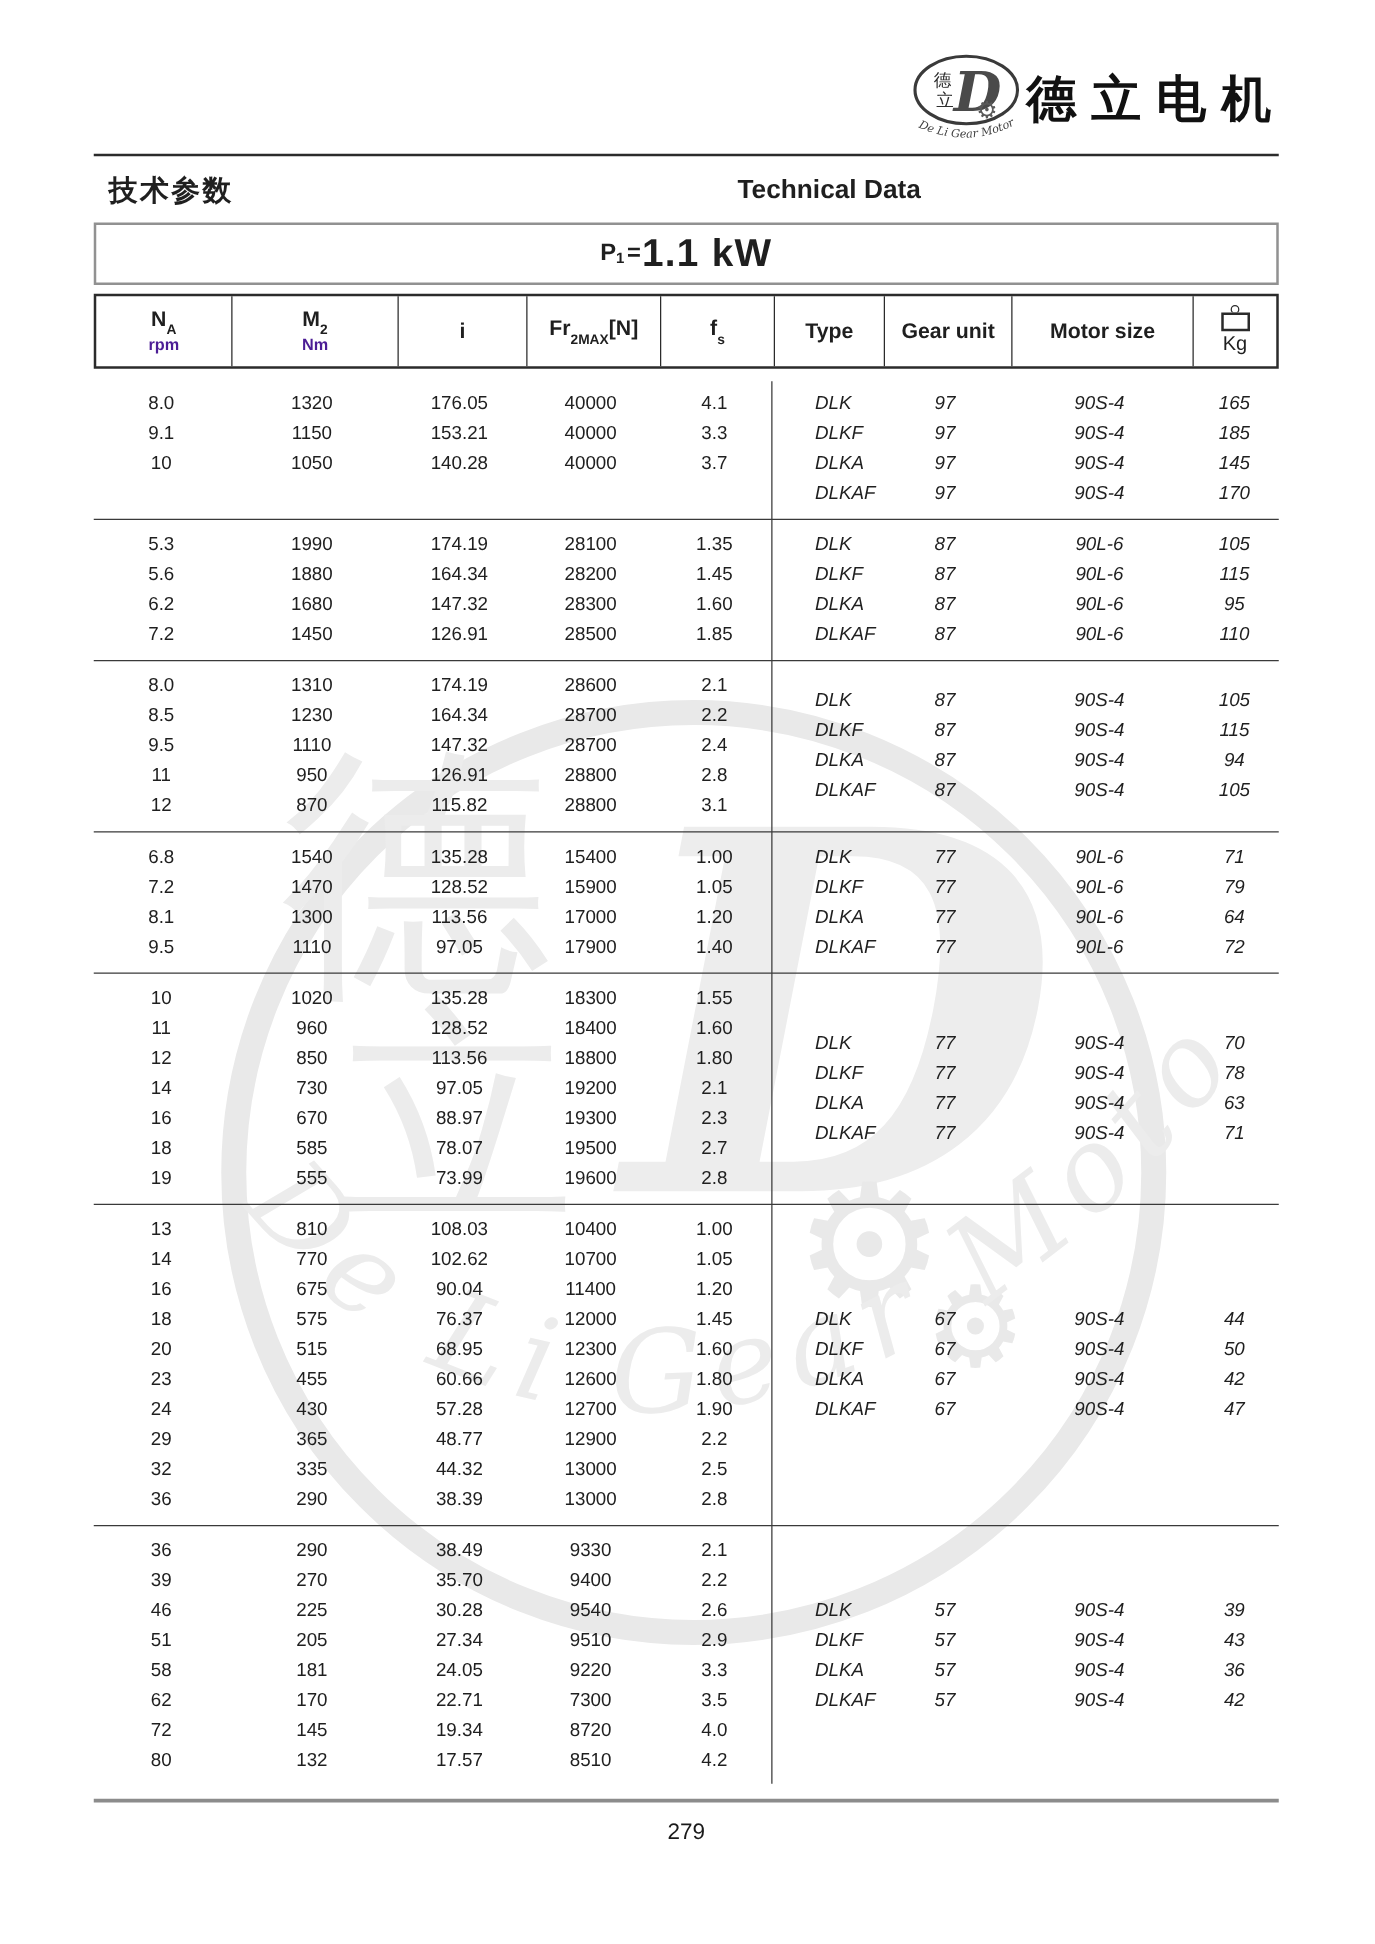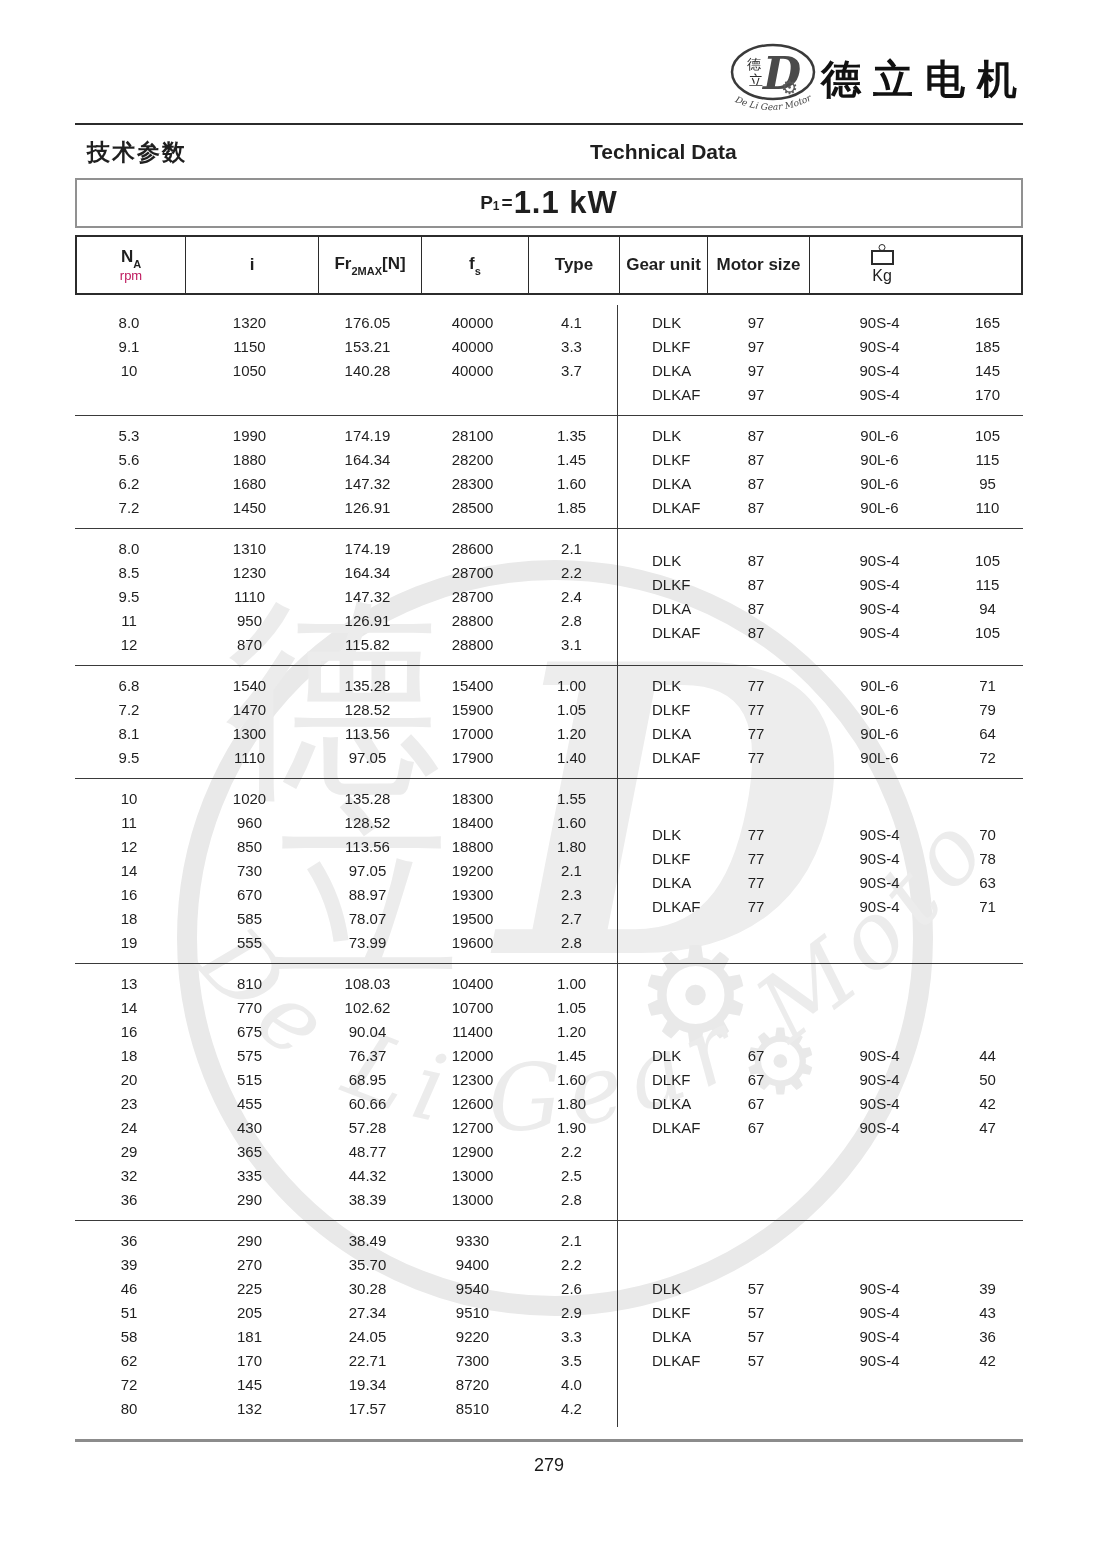--- a/index.html
+++ b/index.html
@@ -38,21 +38,21 @@
     display:grid;grid-template-columns:108px 133px 103px 107px 91px 88px 102px 145px 67px;
     border:2px solid #2b2b2b;height:56px;box-sizing:content-box;background:#fff;position:relative;z-index:2;
   }
   .th{
     display:flex;flex-direction:column;align-items:center;justify-content:center;
     border-left:1.5px solid #2b2b2b;line-height:1.15;
   }
   .th:first-child{border-left:none;}
   .th-main{font-size:17px;font-weight:bold;}
   .th-main sub{font-size:11px;font-weight:bold;position:relative;bottom:-2px;}
-  .th-unit{font-size:13px;color:#be185d;}
+  .th-unit{font-size:13px;color:#4c1d95;font-weight:bold;}
   .th-unit:empty,.th-main sub:empty,.th-main span:empty{display:none;}
   .th-kg-label{font-size:16px;margin-top:2px;}
   .weight-icon{position:relative;width:24px;height:21px;}
   .weight-icon .knob{
     position:absolute;top:0;left:50%;transform:translateX(-50%);
     width:5px;height:5px;border:1.5px solid #2b2b2b;border-radius:50%;background:#fff;
   }
   .weight-icon .block{
     position:absolute;bottom:0;left:1px;width:19px;height:11px;border:2px solid #2b2b2b;background:#fff;
   }
@@ -62,21 +62,21 @@
   .watermark{position:absolute;left:0;top:0;z-index:0;pointer-events:none;}
   .vline{position:absolute;left:542px;top:2px;bottom:2px;width:1px;background:#3a3a3a;z-index:1;}
   .groups{position:relative;z-index:1;}
   .group{display:flex;align-items:center;padding:8px 0;}
   .group.top{align-items:flex-start;}
   .group + .group{border-top:1px solid #3a3a3a;}
   .gleft{width:542px;}
   .gright{width:406px;}
   .drow{display:grid;height:24px;line-height:24px;font-size:15px;}
   .gleft .drow{grid-template-columns:108px 133px 103px 107px 91px;}
-  .gright .drow{grid-template-columns:88px 102px 145px 71px;}
+  .gright .drow{grid-template-columns:88px 102px 145px 71px;font-style:italic;}
   .cell{text-align:center;white-space:nowrap;}
   .cell.type{text-align:left;padding-left:35px;box-sizing:border-box;}
 
   
   .footrule{height:3px;background:#8c8c8c;margin-top:10px;}
   .page-number{text-align:center;font-size:18px;margin-top:13px;color:#1a1a1a;}
 
   svg text{font-family:"Liberation Sans",sans-serif;}
   svg .serifit{font-family:"DejaVu Serif","Liberation Serif",serif;font-style:italic;}
 </style>
@@ -111,20 +111,24 @@
     <span class="p">P</span>
       <sub>1</sub>
       <span class="eq">=</span>
       <span class="val">1.1 kW</span>
   </div>
 
   <div class="thead">
     <div class="th">
       <div class="th-main"><span>N</span><sub>A</sub></div>
       <div class="th-unit">rpm</div>
+    </div>
+    <div class="th">
+      <div class="th-main"><span>M</span><sub>2</sub></div>
+      <div class="th-unit">Nm</div>
     </div>
     <div class="th">
       <div class="th-main"><span>i</span></div>
     </div>
     <div class="th">
       <div class="th-main"><span>Fr</span><sub>2MAX</sub><span>[N]</span></div>
     </div>
     <div class="th">
       <div class="th-main"><span>f</span><sub>s</sub></div>
     </div>

